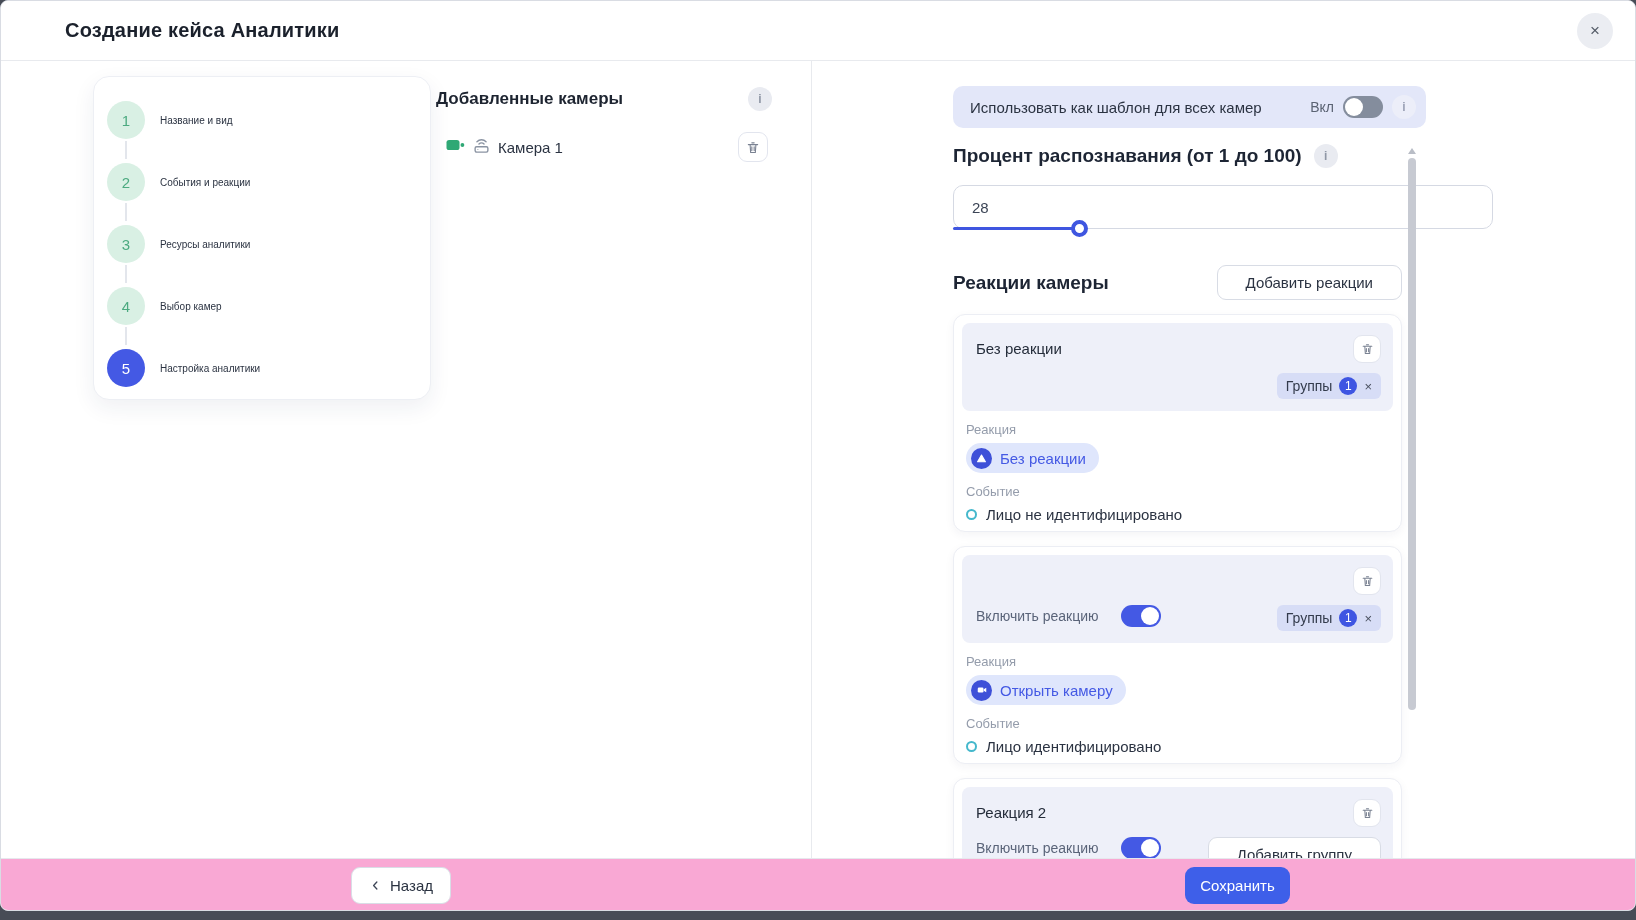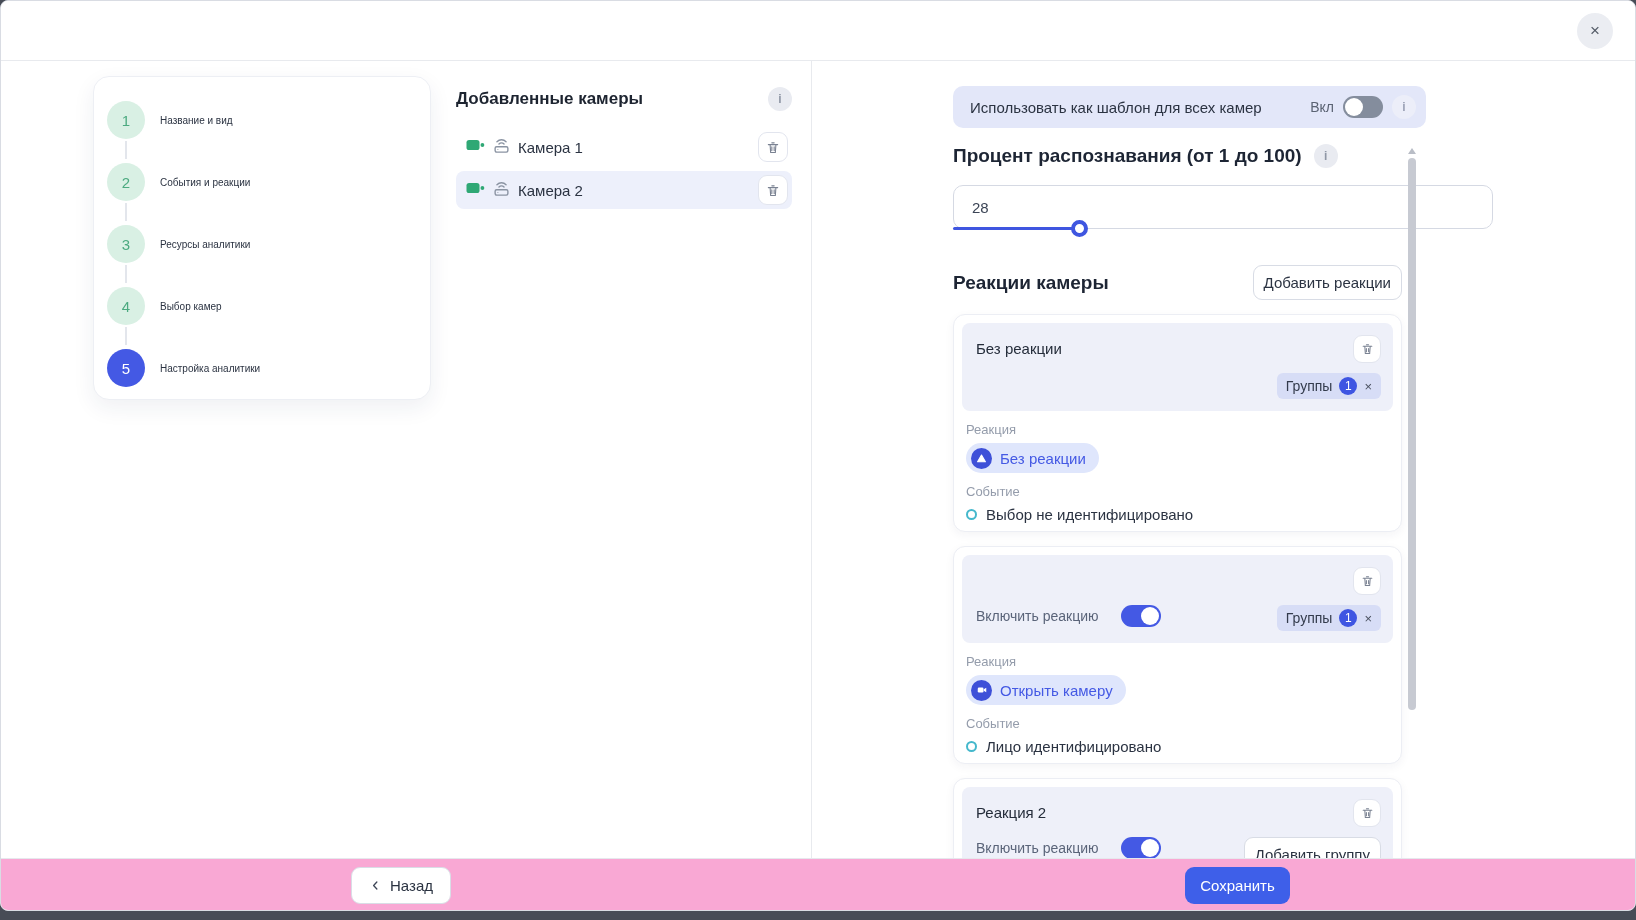--- a/index.html
+++ b/index.html
@@ -23,21 +23,21 @@
                padding:12px 0 0 13px; }
   .step { position:relative; display:flex; align-items:center; gap:15px; height:62px; cursor:pointer; }
   .step-circle { width:38px; height:38px; border-radius:50%; background:#d9f0e4; color:#4caa80;
                  font-size:15px; display:flex; align-items:center; justify-content:center; flex:0 0 38px; }
   .step.active .step-circle { background:#4459e4; color:#fff; }
   .step:not(:last-child)::after { content:""; position:absolute; left:18px; top:52px; width:2px; height:18px;
                  background:#e3e6ec; }
   .step-label { font-size:10px; color:#2b3342; }
 
   
-  .cameras { position:absolute; left:455px; top:86px; width:336px; }
+  .cameras { position:absolute; left:435px; top:86px; width:336px; }
   .cam-head { display:flex; align-items:center; justify-content:space-between; }
   .cam-title { font-size:17px; font-weight:700; color:#1d2430; }
   .info-btn { width:24px; height:24px; border-radius:50%; background:#e9ebf1; border:none; color:#8f97a6;
               font-size:12px; font-weight:700; cursor:pointer; }
   .cam-rows { margin-top:17px; }
   .cam-row { display:flex; align-items:center; gap:8px; height:38px; padding:0 4px 0 10px;
              border-radius:8px; margin-bottom:5px; cursor:pointer; }
   .cam-row.selected { background:#edf0fb; }
   .cam-name { font-size:15px; color:#2b3342; }
   .icon-btn { margin-left:auto; width:30px; height:30px; border-radius:9px; background:#fff;
@@ -65,21 +65,21 @@
   .rec-input-wrap { position:relative; margin-top:17px; width:449px; }
   .rec-input { width:540px; height:44px; border:1px solid #d5d9e3; border-radius:10px; padding:0 18px;
                font-size:15px; color:#3c4556; font-family:"Liberation Sans",sans-serif; outline:none; }
   .slider { position:absolute; left:0; bottom:-1px; width:449px; height:3px; }
   .slider-fill { position:absolute; left:0; top:0; height:3px; background:#3f56e0; border-radius:2px; }
   .slider-knob { position:absolute; top:-7px; width:17px; height:17px; border-radius:50%; background:#fff;
                  border:4.5px solid #3f56e0; transform:translateX(-8px); cursor:pointer; }
 
   .reactions-row { display:flex; align-items:center; justify-content:space-between; margin-top:36px; }
   .reactions-heading { font-size:19px; font-weight:700; color:#1d2534; }
-  .btn-light { background:#fff; border:1px solid #d8dce5; border-radius:9px; height:35px; padding:0 10px;
+  .btn-light { background:#fff; border:1px solid #d8dce5; border-radius:9px; height:35px; padding:0 28px;
                font-size:15px; color:#2b3342; font-family:"Liberation Sans",sans-serif; cursor:pointer; }
 
   .cards { margin-top:14px; }
   .rcard { background:#fff; border:1px solid #eceef4; border-radius:12px; box-shadow:0 3px 10px rgba(30,40,80,.05);
            padding:8px; margin-bottom:14px; }
   .rcard-head { background:#eef0f9; border-radius:8px; padding:12px 12px 12px 14px; }
   .rcard-title-row { display:flex; align-items:flex-start; justify-content:space-between; }
   .rcard-title { font-size:15px; color:#242c3a; padding-top:5px; }
   .icon-btn.sm { width:28px; height:28px; }
   .rcard-row2 { display:flex; align-items:flex-start; justify-content:space-between; margin-top:10px; min-height:26px; }
@@ -120,20 +120,21 @@
               border:none; border-radius:9px; font-size:15px; color:#fff; cursor:pointer;
               font-family:"Liberation Sans",sans-serif; }
   .strip { position:absolute; left:0; bottom:0; width:1636px; height:9px; background:#474c56; }
 </style>
 </head>
 <body>
 
 <div class="modal">
 
   <div class="hdr">
+    <div class="hdr-title">Создание кейса Аналитики</div>
     <button class="close-btn">
       <span>×</span>
     </button>
   </div>
 
   <div class="step-card">
     <div class="step">
       <div class="step-circle">1</div>
       <div class="step-label">Название и вид</div>
     </div>
@@ -178,42 +179,20 @@
               <path d="M3.7 4.4a6.1 6.1 0 0 1 8.6 0"></path>
             </svg>
         </span>
         <span class="cam-name">Камера 1</span>
         <button class="icon-btn">
           <svg width="14" height="15" viewBox="0 0 24 24" fill="none" stroke="#7a8292" stroke-width="1.9" stroke-linecap="round">
               <path d="M4 7h16M10 4h4M7 7l1 13.5h8L17 7M10 11v6M14 11v6"></path>
             </svg>
         </button>
       </div>
-      <div class="cam-row selected">
-        <span>
-          <svg width="19" height="14" viewBox="0 0 19 14">
-              <rect x="0.5" y="2" width="13" height="10" rx="2.6" fill="#2fa875"></rect>
-              <circle cx="16.4" cy="7" r="1.9" fill="#2fa875"></circle>
-            </svg>
-        </span>
-        <span>
-          <svg width="17" height="17" viewBox="0 0 16 16" fill="none" stroke="#8a93a2" stroke-width="1.3" stroke-linecap="round">
-              <rect x="2" y="9.2" width="12" height="5" rx="1.4"></rect>
-              <circle cx="4.6" cy="11.7" r="0.5" fill="#8a93a2" stroke="none"></circle>
-              <path d="M5.6 6.6a3.4 3.4 0 0 1 4.8 0"></path>
-              <path d="M3.7 4.4a6.1 6.1 0 0 1 8.6 0"></path>
-            </svg>
-        </span>
-        <span class="cam-name">Камера 2</span>
-        <button class="icon-btn">
-          <svg width="14" height="15" viewBox="0 0 24 24" fill="none" stroke="#7a8292" stroke-width="1.9" stroke-linecap="round">
-              <path d="M4 7h16M10 4h4M7 7l1 13.5h8L17 7M10 11v6M14 11v6"></path>
-            </svg>
-        </button>
-      </div>
     </div>
   </div>
 
   <div class="divider"></div>
 
   <div class="panel">
 
     <div class="tpl-bar">
       <span class="tpl-label">Использовать как шаблон для всех камер</span>
       <span class="tpl-right">
@@ -273,21 +252,21 @@
             <span class="pill-ico">
               <svg width="11" height="11" viewBox="0 0 24 24">
                   <path d="M12 4.5 L20.5 19 H3.5 Z" fill="#fff" stroke="#fff" stroke-width="2.5" stroke-linejoin="round"></path>
                 </svg>
             </span>
             <span class="pill-text">Без реакции</span>
           </div>
           <div class="small-label">Событие</div>
           <div class="event-row">
             <span class="event-ring"></span>
-            <span class="event-text">Выбор не идентифицировано</span>
+            <span class="event-text">Лицо не идентифицировано</span>
           </div>
         </div>
       </div>
 
       <div class="rcard">
         <div class="rcard-head">
           <div class="rcard-title-row">
             <button class="icon-btn sm">
               <svg width="13" height="14" viewBox="0 0 24 24" fill="none" stroke="#7a8292" stroke-width="1.9" stroke-linecap="round">
                   <path d="M4 7h16M10 4h4M7 7l1 13.5h8L17 7M10 11v6M14 11v6"></path>

